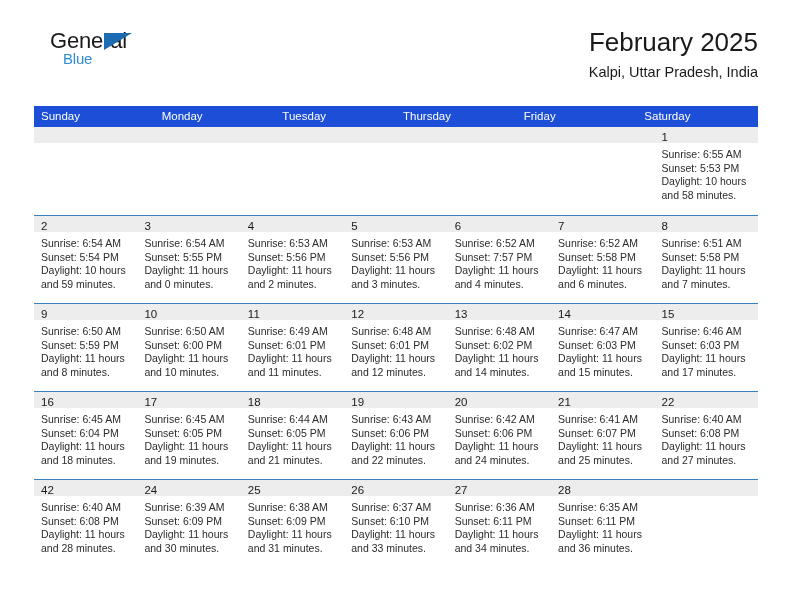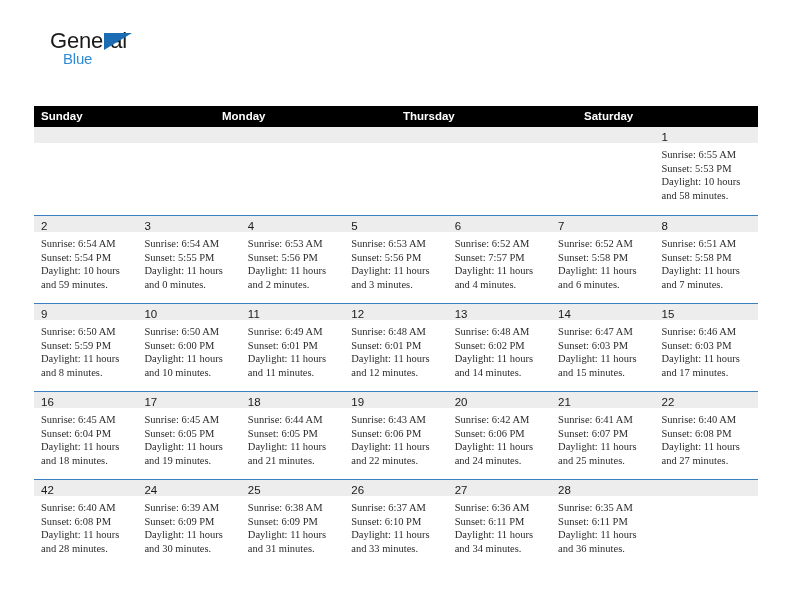--- a/index.html
+++ b/index.html
@@ -90,23 +90,22 @@
   
   .calendar {
     position: absolute;
     left: 34px;
     top: 106px;
     width: 724px;
   }
 
   .dow-row {
     display: flex;
-    background: #000000;
+    background: #1d4ed8;
     height: 21px;
-    font-weight: bold;
   }
   .dow {
     flex: 1 1 0;
     color: #ffffff;
     font-size: 11.5px;
     line-height: 21px;
     padding-left: 7px;
     box-sizing: border-box;
     overflow: hidden;
     white-space: nowrap;
@@ -136,21 +135,20 @@
     box-sizing: border-box;
   }
   .cell-date {
     font-size: 11.5px;
     line-height: 16px;
     color: #1a1a1a;
   }
   .cell-body {
     padding: 5px 6px 0 7px;
     box-sizing: border-box;
-    font-family: Liberation Serif, serif;
   }
   .cell-line {
     font-size: 10.5px;
     line-height: 13.6px;
     color: #2b2b2b;
     white-space: nowrap;
   }
 </style>
 </head>
 <body>
@@ -158,29 +156,35 @@
 <div class="page">
 
   <div class="header">
 
     <div class="brand">
       <span class="brand-general">General</span>
       <span class="brand-tri"></span>
       <span class="brand-blue">Blue</span>
     </div>
 
+    <div class="title-block">
+      <div class="cal-title">February 2025</div>
+      <div class="cal-subtitle">Kalpi, Uttar Pradesh, India</div>
+    </div>
 
   </div>
 
   <div class="calendar">
 
     <div class="dow-row">
       <div class="dow">Sunday</div>
       <div class="dow">Monday</div>
+      <div class="dow">Tuesday</div>
       <div class="dow">Thursday</div>
+      <div class="dow">Friday</div>
       <div class="dow">Saturday</div>
     </div>
 
     <div class="week first">
       <div class="cell empty">
         <div class="cell-datebar"><span class="cell-date"></span></div>
 
       </div>
       <div class="cell empty">
         <div class="cell-datebar"><span class="cell-date"></span></div>

